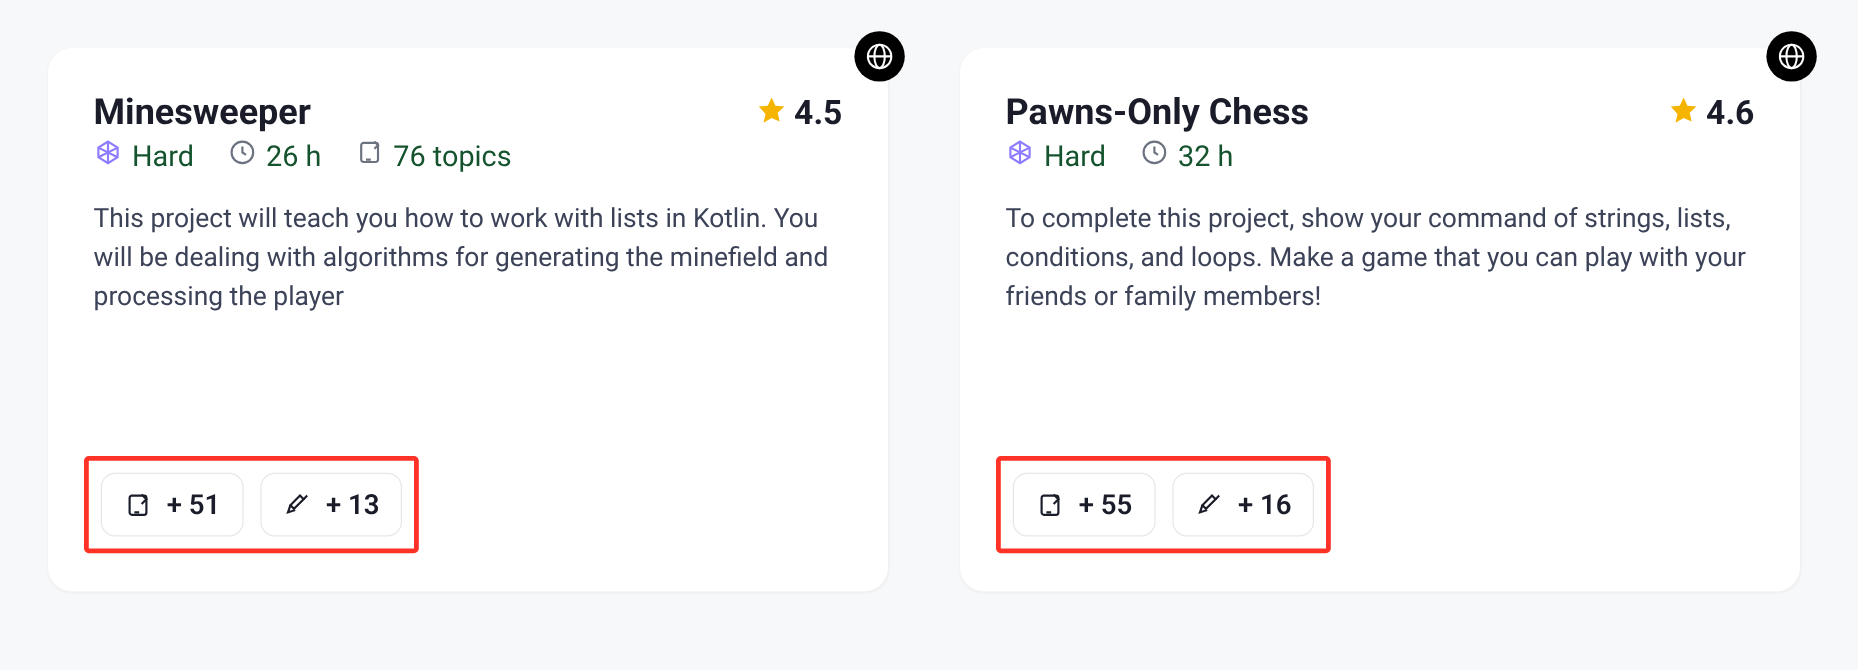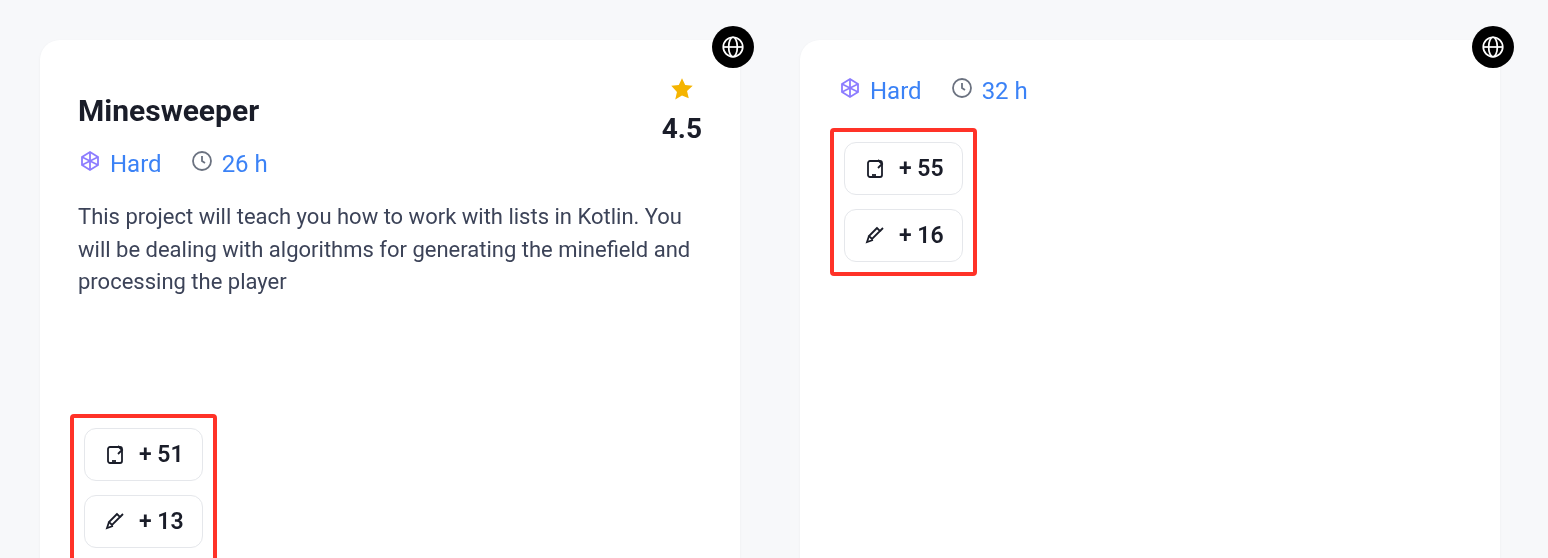--- a/index.html
+++ b/index.html
@@ -47,37 +47,36 @@
     }
     .card-title {
       font-size: 30px;
       font-weight: 700;
       color: #1a1d29;
     }
     .rating {
       display: flex;
       align-items: center;
       gap: 6px;
-      flex-direction: column;
     }
     .star-icon {
       color: #f5b400;
     }
     .rating-value {
       font-size: 28px;
       font-weight: 700;
       color: #1a1d29;
     }
     .meta-row {
       display: flex;
       align-items: center;
       gap: 28px;
       margin-bottom: 22px;
       font-size: 24px;
-      color: #3b82f6;
+      color: #14532d;
     }
     .meta-item {
       display: flex;
       align-items: center;
       gap: 8px;
     }
     .difficulty-icon {
       color: #8c7cff;
     }
     .clock-icon, .topics-icon {
@@ -96,21 +95,20 @@
       mask-image: linear-gradient(to bottom, black 75%, transparent 100%);
     }
     .pills-row {
       display: inline-flex;
       gap: 14px;
       padding: 4px;
       border: 4px solid #ff3228;
       border-radius: 4px;
       margin-left: -8px;
       padding: 10px 10px;
-      flex-direction: column;
     }
     .pill {
       display: flex;
       align-items: center;
       gap: 12px;
       border: 1.5px solid #e5e7eb;
       border-radius: 12px;
       padding: 12px 18px;
       font-size: 23px;
       font-weight: 600;
@@ -159,20 +157,30 @@
       </div>
       <div class="meta-item">
         <span class="clock-icon">
           <svg width="24" height="24" viewBox="0 0 24 24" fill="none" stroke="currentColor" stroke-width="1.8">
               <circle cx="12" cy="12" r="9"></circle>
               <path d="M12 7v5l3 2"></path>
             </svg>
         </span>
         <span>26 h</span>
       </div>
+      <div class="meta-item">
+        <span class="topics-icon">
+          <svg width="24" height="24" viewBox="0 0 24 24" fill="none" stroke="currentColor" stroke-width="1.8">
+              <rect x="5" y="4" width="14" height="16" rx="2"></rect>
+              <path d="M16 3l3 3-3 3"></path>
+              <line x1="9" y1="18" x2="13" y2="18"></line>
+            </svg>
+        </span>
+        <span>76 topics</span>
+      </div>
     </div>
     <div class="description desc-fade">This project will teach you how to work with lists in Kotlin. You will be dealing with algorithms for generating the minefield and processing the player</div>
     <div class="pills-row">
       <div class="pill">
         <svg width="24" height="24" viewBox="0 0 24 24" fill="none" stroke="currentColor" stroke-width="1.8">
             <rect x="5" y="4" width="14" height="16" rx="2"></rect>
             <path d="M15 3l4 4-4 4"></path>
             <line x1="9" y1="18" x2="13" y2="18"></line>
           </svg>
         <span>+ 51</span>
@@ -189,20 +197,31 @@
   </div>
 
   <div class="card">
     <div class="badge-globe">
       <svg width="26" height="26" viewBox="0 0 24 24" fill="none" stroke="#ffffff" stroke-width="1.6">
         <circle cx="12" cy="12" r="9"></circle>
         <ellipse cx="12" cy="12" rx="4" ry="9"></ellipse>
         <line x1="3" y1="12" x2="21" y2="12"></line>
       </svg>
     </div>
+    <div class="card-header">
+      <div class="card-title">Pawns-Only Chess</div>
+      <div class="rating">
+        <span class="star-icon">
+          <svg width="26" height="26" viewBox="0 0 24 24" fill="currentColor">
+              <path d="M12 2l2.95 6.34 6.95.64-5.24 4.77 1.56 6.83L12 17.9l-6.22 3.68 1.56-6.83L2.1 8.98l6.95-.64L12 2z"></path>
+            </svg>
+        </span>
+        <span class="rating-value">4.6</span>
+      </div>
+    </div>
     <div class="meta-row">
       <div class="meta-item">
         <span class="difficulty-icon">
           <svg width="24" height="24" viewBox="0 0 24 24" fill="none" stroke="currentColor" stroke-width="1.8">
               <polygon points="12,3 20,8 20,16 12,21 4,16 4,8"></polygon>
               <line x1="12" y1="3" x2="12" y2="21"></line>
               <line x1="4" y1="8" x2="20" y2="16"></line>
               <line x1="20" y1="8" x2="4" y2="16"></line>
             </svg>
         </span>
@@ -211,20 +230,21 @@
       <div class="meta-item">
         <span class="clock-icon">
           <svg width="24" height="24" viewBox="0 0 24 24" fill="none" stroke="currentColor" stroke-width="1.8">
               <circle cx="12" cy="12" r="9"></circle>
               <path d="M12 7v5l3 2"></path>
             </svg>
         </span>
         <span>32 h</span>
       </div>
     </div>
+    <div class="description">To complete this project, show your command of strings, lists, conditions, and loops. Make a game that you can play with your friends or family members!</div>
     <div class="pills-row">
       <div class="pill">
         <svg width="24" height="24" viewBox="0 0 24 24" fill="none" stroke="currentColor" stroke-width="1.8">
             <rect x="5" y="4" width="14" height="16" rx="2"></rect>
             <path d="M15 3l4 4-4 4"></path>
             <line x1="9" y1="18" x2="13" y2="18"></line>
           </svg>
         <span>+ 55</span>
       </div>
       <div class="pill">

